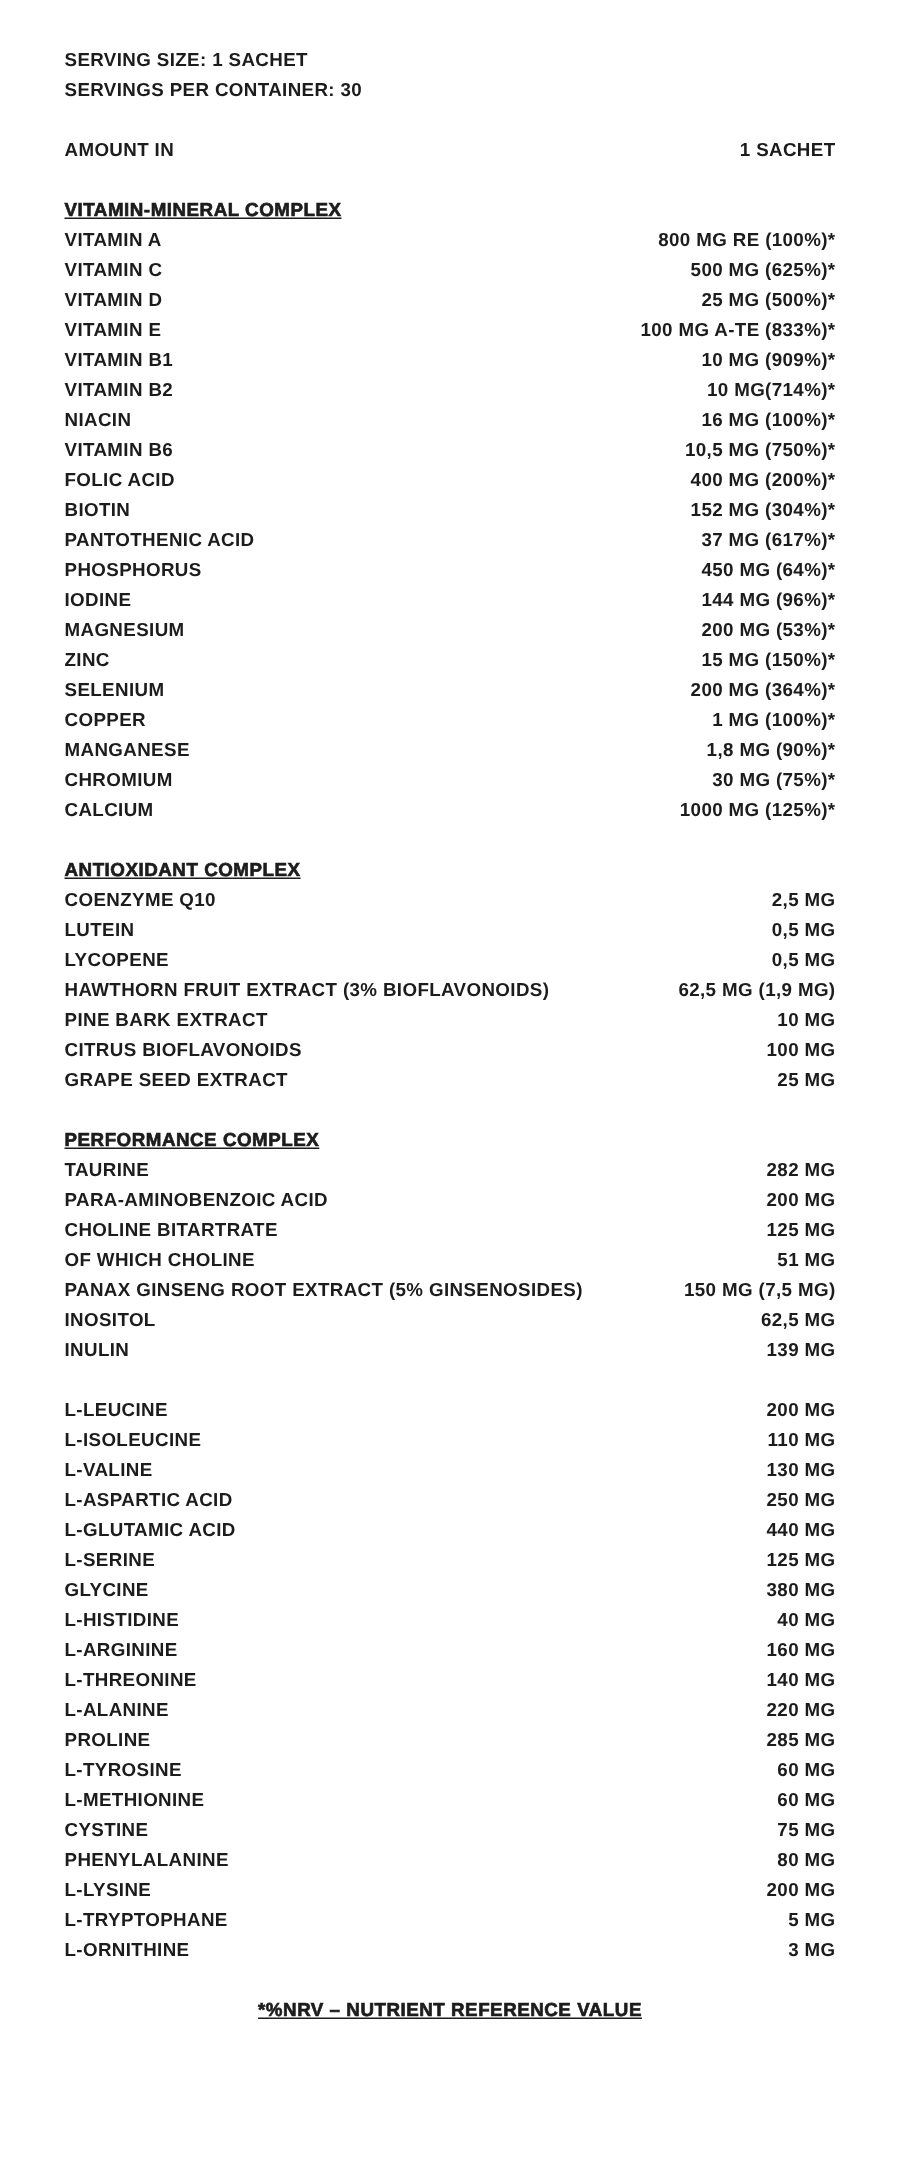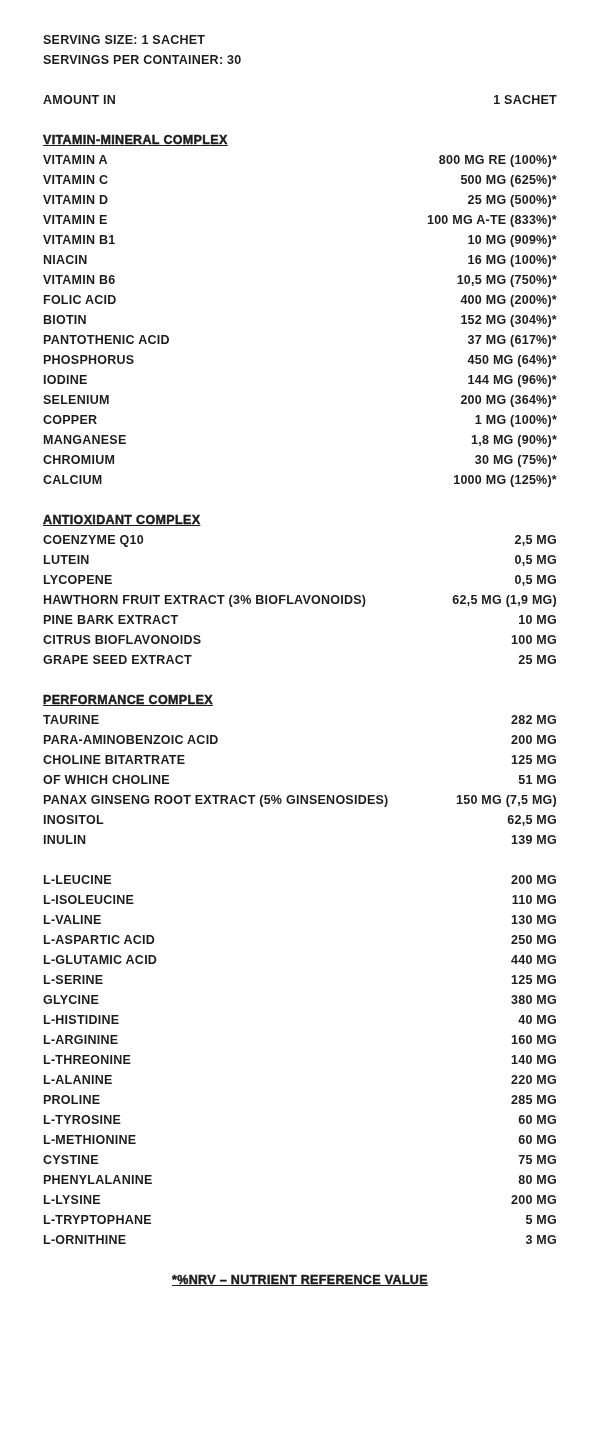--- a/index.html
+++ b/index.html
@@ -85,20 +85,24 @@
         </div>
         <div class="line">
           <span class="name">VITAMIN E</span>
           <span class="amount">100 MG A-TE (833%)*</span>
         </div>
         <div class="line">
           <span class="name">VITAMIN B1</span>
           <span class="amount">10 MG (909%)*</span>
         </div>
         <div class="line">
+          <span class="name">VITAMIN B2</span>
+          <span class="amount">10 MG(714%)*</span>
+        </div>
+        <div class="line">
           <span class="name">NIACIN</span>
           <span class="amount">16 MG (100%)*</span>
         </div>
         <div class="line">
           <span class="name">VITAMIN B6</span>
           <span class="amount">10,5 MG (750%)*</span>
         </div>
         <div class="line">
           <span class="name">FOLIC ACID</span>
           <span class="amount">400 µG (200%)*</span>
@@ -111,20 +115,28 @@
           <span class="name">PANTOTHENIC ACID</span>
           <span class="amount">37 MG (617%)*</span>
         </div>
         <div class="line">
           <span class="name">PHOSPHORUS</span>
           <span class="amount">450 MG (64%)*</span>
         </div>
         <div class="line">
           <span class="name">IODINE</span>
           <span class="amount">144 µG (96%)*</span>
+        </div>
+        <div class="line">
+          <span class="name">MAGNESIUM</span>
+          <span class="amount">200 MG (53%)*</span>
+        </div>
+        <div class="line">
+          <span class="name">ZINC</span>
+          <span class="amount">15 MG (150%)*</span>
         </div>
         <div class="line">
           <span class="name">SELENIUM</span>
           <span class="amount">200 µG (364%)*</span>
         </div>
         <div class="line">
           <span class="name">COPPER</span>
           <span class="amount">1 MG (100%)*</span>
         </div>
         <div class="line">

